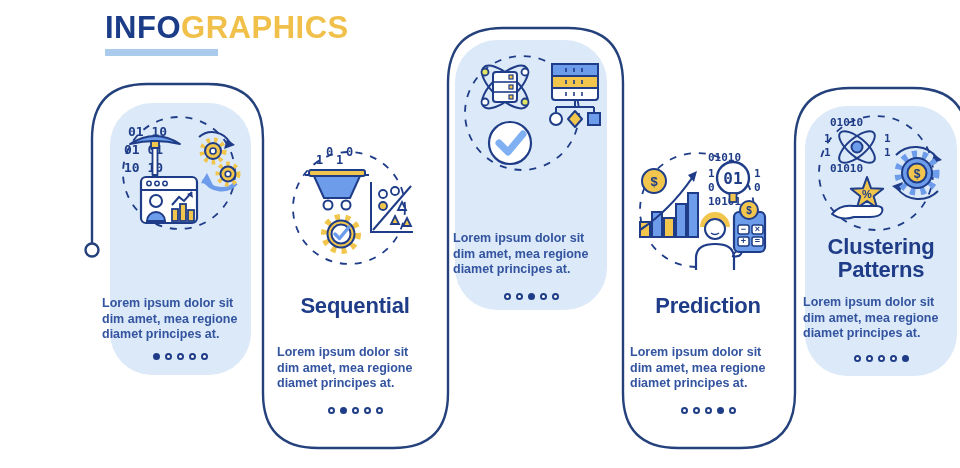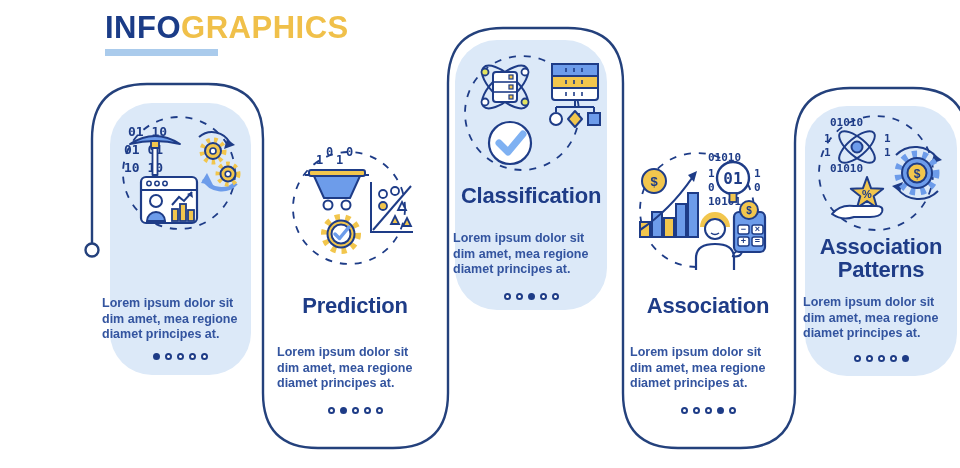--- a/index.html
+++ b/index.html
@@ -135,21 +135,21 @@
       <polygon points="106,70 110,78 102,78" fill="#f2c64d" stroke-width="1.8"></polygon>
       <polygon points="118,72 122,80 114,80" fill="#f2c64d" stroke-width="1.8"></polygon>
     </g>
     <g>
       <circle cx="52" cy="88" r="17" fill="none" stroke="#f2c64d" stroke-width="6" stroke-dasharray="5 5.5"></circle>
       <circle cx="52" cy="88" r="13.5" fill="#f2c64d" stroke="#1e3c87" stroke-width="2"></circle>
       <circle cx="52" cy="88" r="9.5" fill="#fff" stroke="#1e3c87" stroke-width="2"></circle>
       <path d="M46 88 l4.5 4.5 L60 81" fill="none" stroke="#6d9cea" stroke-width="3.5" stroke-linecap="round" stroke-linejoin="round"></path>
     </g>
   </svg>
-  <div class="title t2">Prediction</div>
+  <div class="title t2">Sequential</div>
   <div class="body b2">Lorem ipsum dolor sit dim amet, mea regione diamet principes at.</div>
   <div class="dots d2" data-active="1">
     <span class="dot"></span>
       <span class="dot"></span>
       <span class="dot"></span>
       <span class="dot"></span>
       <span class="dot"></span>
   </div>
 
   <svg class="icon" style="left:412px;top:50px;" width="145" height="125" viewBox="0 0 145 125">
@@ -188,21 +188,20 @@
       <path d="M115 50 V57 M96 57 H134 M96 57 V62 M134 57 V62" fill="none" stroke-width="2"></path>
       <circle cx="96" cy="69" r="6" fill="#fff" stroke-width="2"></circle>
       <path d="M115 61 L122 69 L115 77 L108 69 Z" fill="#f2c64d" stroke-width="2" stroke-linejoin="round"></path>
       <rect x="128" y="63" width="12" height="12" fill="#6d9cea" stroke-width="2"></rect>
     </g>
     <g>
       <circle cx="50" cy="93" r="21" fill="#fff" stroke="#1e3c87" stroke-width="2.2"></circle>
       <path d="M39 93 L48 102 L63 84" fill="none" stroke="#7fb1f2" stroke-width="7" stroke-linecap="round" stroke-linejoin="round"></path>
     </g>
   </svg>
-  <div class="title t3">Classification</div>
   <div class="body b3">Lorem ipsum dolor sit dim amet, mea regione diamet principes at.</div>
   <div class="dots d3" data-active="2">
     <span class="dot"></span>
       <span class="dot"></span>
       <span class="dot"></span>
       <span class="dot"></span>
       <span class="dot"></span>
   </div>
 
   <svg class="icon" style="left:584px;top:148px;" width="135" height="125" viewBox="0 0 135 125">
@@ -247,21 +246,21 @@
         <rect x="120" y="89" width="11" height="9" rx="2" fill="#fff"></rect>
       </g>
       <g font-size="9" font-weight="bold" fill="#1e3c87" text-anchor="middle" font-family="Liberation Sans, sans-serif" stroke="none">
         <text x="111.5" y="84">−</text>
           <text x="125.5" y="84">×</text>
         <text x="111.5" y="96">+</text>
           <text x="125.5" y="96">=</text>
       </g>
     </g>
   </svg>
-  <div class="title t4">Association</div>
+  <div class="title t4">Prediction</div>
   <div class="body b4">Lorem ipsum dolor sit dim amet, mea regione diamet principes at.</div>
   <div class="dots d4" data-active="3">
     <span class="dot"></span>
       <span class="dot"></span>
       <span class="dot"></span>
       <span class="dot"></span>
       <span class="dot"></span>
   </div>
 
   <svg class="icon" style="left:762px;top:110px;" width="140" height="125" viewBox="0 0 140 125">
@@ -288,21 +287,21 @@
       <path d="M86 45 a27 27 0 0 1 41 3" fill="none" stroke="#1e3c87" stroke-width="2"></path>
       <polygon points="124,44 132,50 121,54" fill="#1e3c87"></polygon>
       <path d="M128 81 a27 27 0 0 1 -41 -3" fill="none" stroke="#1e3c87" stroke-width="2"></path>
       <polygon points="90,82 82,76 93,72" fill="#1e3c87"></polygon>
       <circle cx="107" cy="63" r="19" fill="none" stroke="#6d9cea" stroke-width="7" stroke-dasharray="5 5.5"></circle>
       <circle cx="107" cy="63" r="15" fill="#6d9cea" stroke="#1e3c87" stroke-width="2"></circle>
       <circle cx="107" cy="63" r="9.5" fill="#f2c64d" stroke="#1e3c87" stroke-width="2"></circle>
       <text x="107" y="67.5" text-anchor="middle" font-size="12" font-weight="bold" fill="#1e3c87" font-family="Liberation Sans, sans-serif">$</text>
     </g>
   </svg>
-  <div class="title t5">Association Patterns</div>
+  <div class="title t5">Clustering Patterns</div>
   <div class="body b5">Lorem ipsum dolor sit dim amet, mea regione diamet principes at.</div>
   <div class="dots d5" data-active="4">
     <span class="dot"></span>
       <span class="dot"></span>
       <span class="dot"></span>
       <span class="dot"></span>
       <span class="dot"></span>
   </div>
 
 </div>

